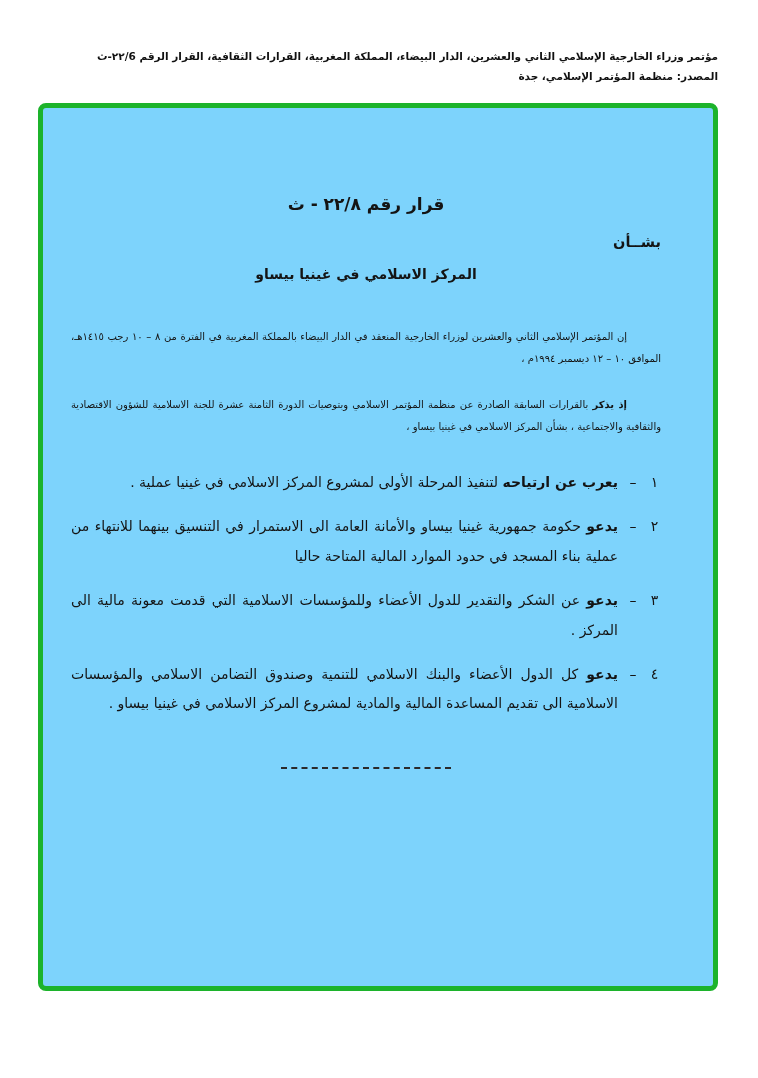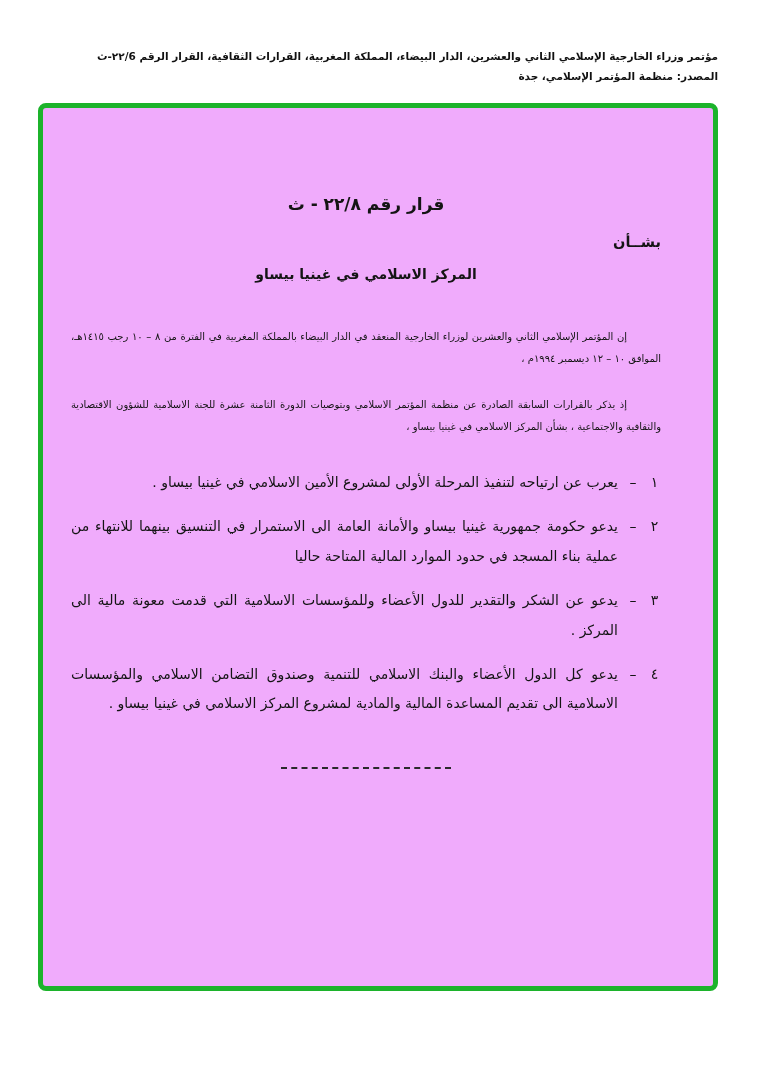--- a/index.html
+++ b/index.html
@@ -24,21 +24,21 @@
     line-height: 1.95;
     color: #111;
   }
   .green-frame {
     direction: rtl;
     margin: 16px 40px 0 38px;
     min-height: 888px;
     border: 5px solid #1cb32b;
     border-radius: 8px;
     padding: 62px 52px 28px 28px;
-    background: #f0abfc;
+    background: #7dd3fc;
   }
   .title {
     text-align: center;
     font-size: 17px;
     font-weight: bold;
     margin: 24px 0 20px 0;
     letter-spacing: 1px;
   }
   .subtitle {
     text-align: right;
@@ -54,21 +54,21 @@
     margin: 16px 0 44px 0;
   }
   .para {
     font-size: 10px;
     line-height: 2.2;
     text-align: justify;
     margin: 0 0 24px 0;
   }
   .para.indent { text-indent: 34px; }
   .para.tight { margin-bottom: 10px; }
-  .lead { font-weight: normal; }
+  .lead { font-weight: bold; }
   .items { margin-top: 30px; }
   .item {
     display: flex;
     gap: 9px;
     margin-bottom: 15px;
     font-size: 14px;
     line-height: 2.1;
   }
   .item .num  { flex: 0 0 13px; text-align: center; }
   .item .dash { flex: 0 0 12px; text-align: center; }
@@ -103,21 +103,21 @@
     <p class="para indent"><span class="lead"></span><span>إن المؤتمر الإسلامي الثاني والعشرين لوزراء الخارجية المنعقد في الدار البيضاء بالمملكة المغربية في الفترة من ٨ – ١٠ رجب ١٤١٥هـ، الموافق ١٠ – ١٢ ديسمبر ١٩٩٤م ،</span></p>
 
     <p class="para indent"><span class="lead">إذ يذكر</span><span> بالقرارات السابقة الصادرة عن منظمة المؤتمر الاسلامي وبتوصيات الدورة الثامنة عشرة للجنة الاسلامية للشؤون الاقتصادية والثقافية والاجتماعية ، بشأن المركز الاسلامي في غينيا بيساو ،</span></p>
 
 
     <div class="items">
 
       <div class="item">
         <span class="num">١</span>
         <span class="dash">–</span>
-        <p class="item-text"><span class="lead">يعرب عن ارتياحه</span><span> لتنفيذ المرحلة الأولى لمشروع الأمين الاسلامي في غينيا بيساو .</span></p>
+        <p class="item-text"><span class="lead">يعرب عن ارتياحه</span><span> لتنفيذ المرحلة الأولى لمشروع المركز الاسلامي في غينيا عملية .</span></p>
       </div>
 
       <div class="item">
         <span class="num">٢</span>
         <span class="dash">–</span>
         <p class="item-text"><span class="lead">يدعو</span><span> حكومة جمهورية غينيا بيساو والأمانة العامة الى الاستمرار في التنسيق بينهما للانتهاء من عملية بناء المسجد في حدود الموارد المالية المتاحة حاليا</span></p>
       </div>
 
       <div class="item">
         <span class="num">٣</span>

